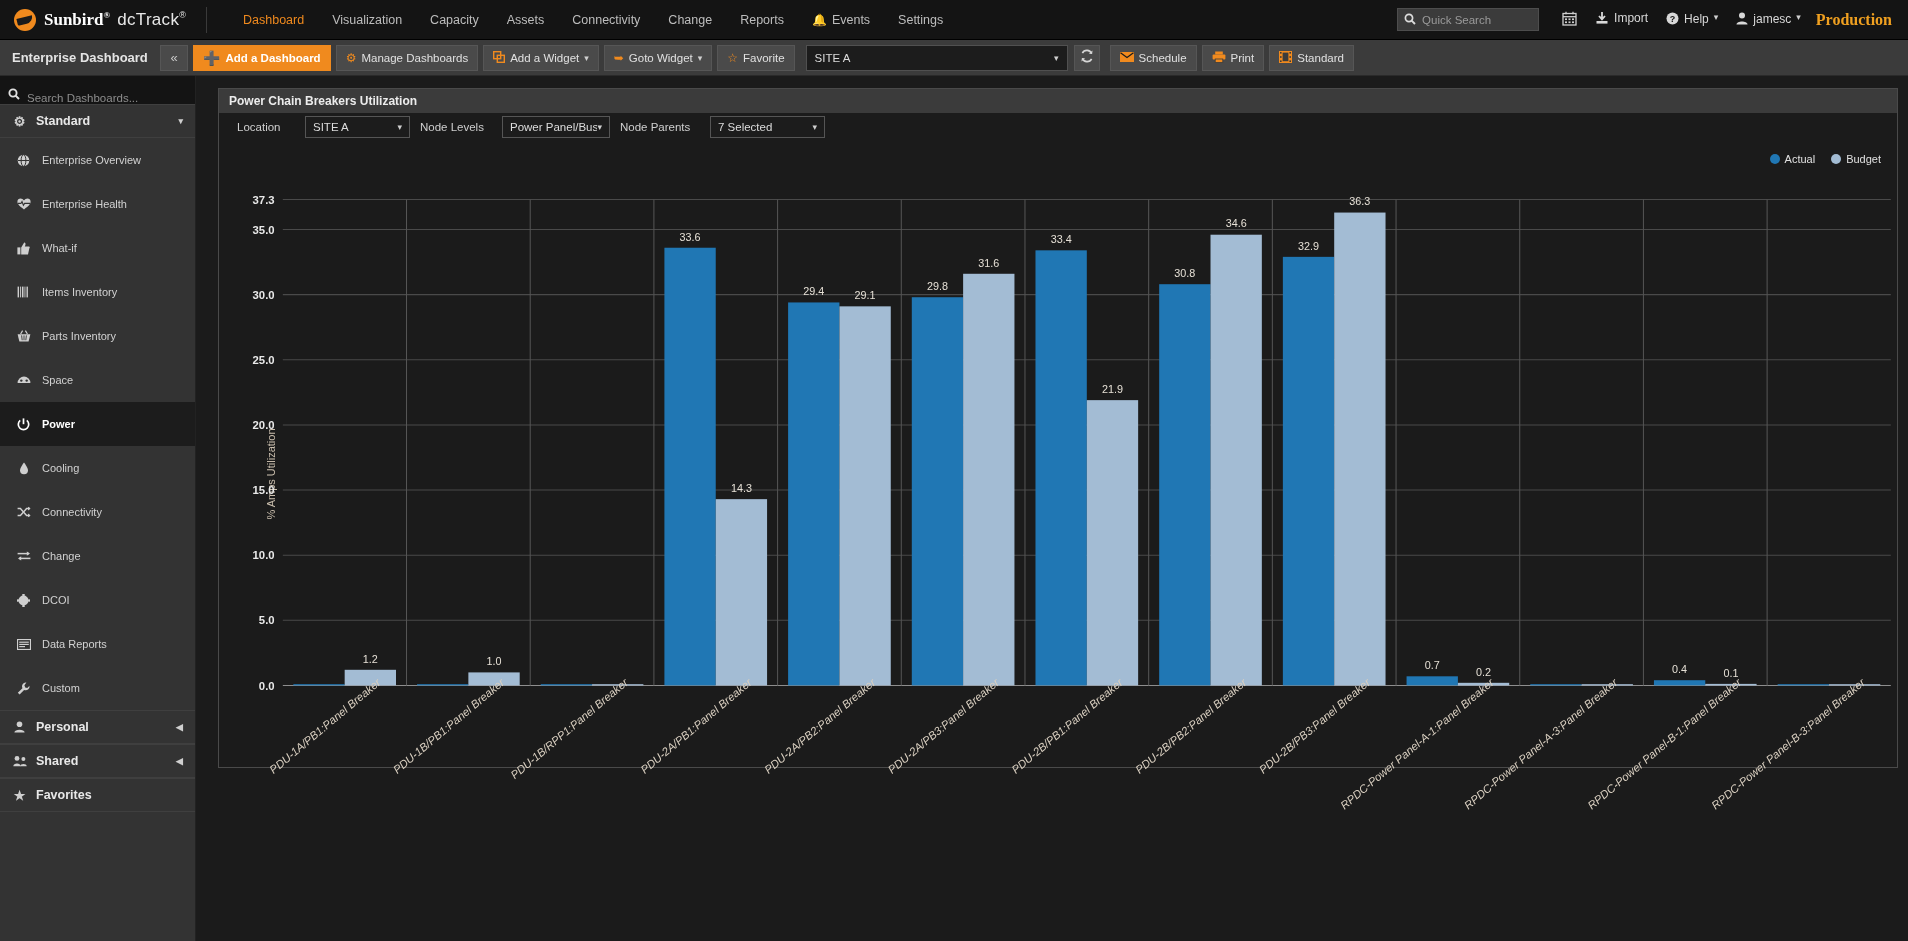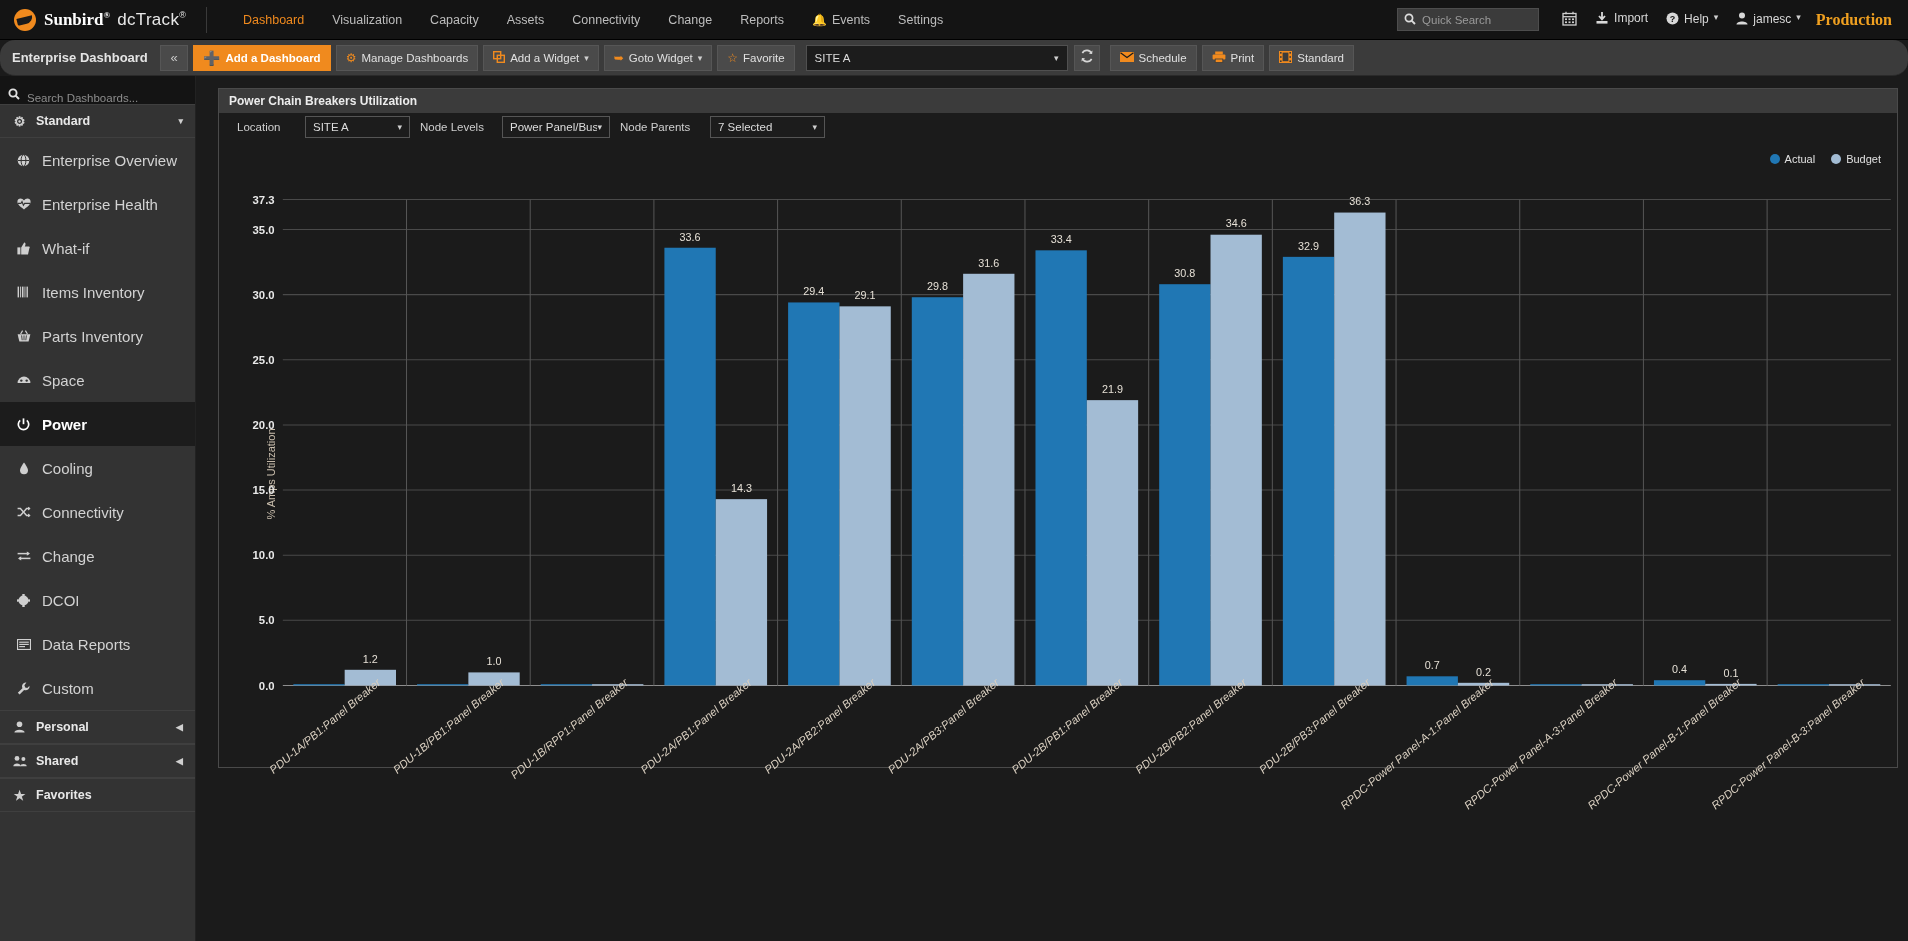--- a/index.html
+++ b/index.html
@@ -51,21 +51,21 @@
   .nr-item {
     display: flex; gap: 5px; color: #d8d8d8; font-size: 12px;
     padding: 0 9px; cursor: pointer; white-space: nowrap;
   }
   .prod-label { color: #f0a020; font-family: "Liberation Serif", serif; font-weight: bold; font-size: 16px; padding-right: 8px; padding-left: 6px;}
   .caret { font-size: 9px; color: #cfcfcf; }
 
   
   .toolbar {
     height: 36px; background: #3b3b3b; display: flex; align-items: center;
-    border-bottom: 1px solid #2a2a2a; position: relative; border-radius: 15px;
+    border-bottom: 1px solid #2a2a2a; position: relative;
   }
   .tb-title { width: 160px; padding-left: 12px; font-size: 13px; color: #e4e4e4; font-weight: 600; white-space: nowrap;}
   .tb-btn {
     height: 26px; display: flex; align-items: center; gap: 5px;
     background: #4a4a4a; color: #e0e0e0; font-size: 11.5px;
     padding: 0 9px; margin-right: 5px; cursor: pointer; white-space: nowrap;
     border: 1px solid #565656;
   }
   .tb-btn.collapse { width: 28px; justify-content: center; padding: 0; }
   .tb-btn.primary { background: #f08a1e; border-color: #f08a1e; color: #fff; font-weight: 600; }
@@ -95,21 +95,21 @@
   .sb-search input::placeholder { color: #8d8d8d; }
   .sb-group {
     height: 34px; display: flex; align-items: center; padding: 0 12px;
     font-size: 12.5px; color: #e8e8e8; font-weight: bold; cursor: pointer;
     border-bottom: 1px solid #3f3f3f; border-top: 1px solid #3f3f3f; background: #333;
     justify-content: space-between;
   }
   .sb-group .left { display: flex; align-items: center; gap: 9px; }
   .sb-item {
     height: 44px; display: flex; align-items: center; gap: 11px;
-    padding: 0 12px 0 16px; font-size: 15px; color: #d2d2d2; cursor: pointer;
+    padding: 0 12px 0 16px; font-size: 11px; color: #d2d2d2; cursor: pointer;
   }
   .sb-item.active { background: #1c1c1c; color: #ffffff; font-weight: bold; }
   .sb-ico { width: 15px; display: inline-flex; justify-content: center; color: #cfcfcf; font-size: 13px; }
   .sb-item.active .sb-ico { color: #ffffff; }
   .sb-spacer { flex: 1 1 auto; }
 
   
   .main { flex: 1 1 auto; background: #1b1b1b; padding: 12px 10px 0 22px; overflow: hidden; position: relative; }
   .widget { background: #1b1b1b; border: 1px solid #4a4a4a; height: 680px; display: flex; flex-direction: column;}
   .widget-head {

